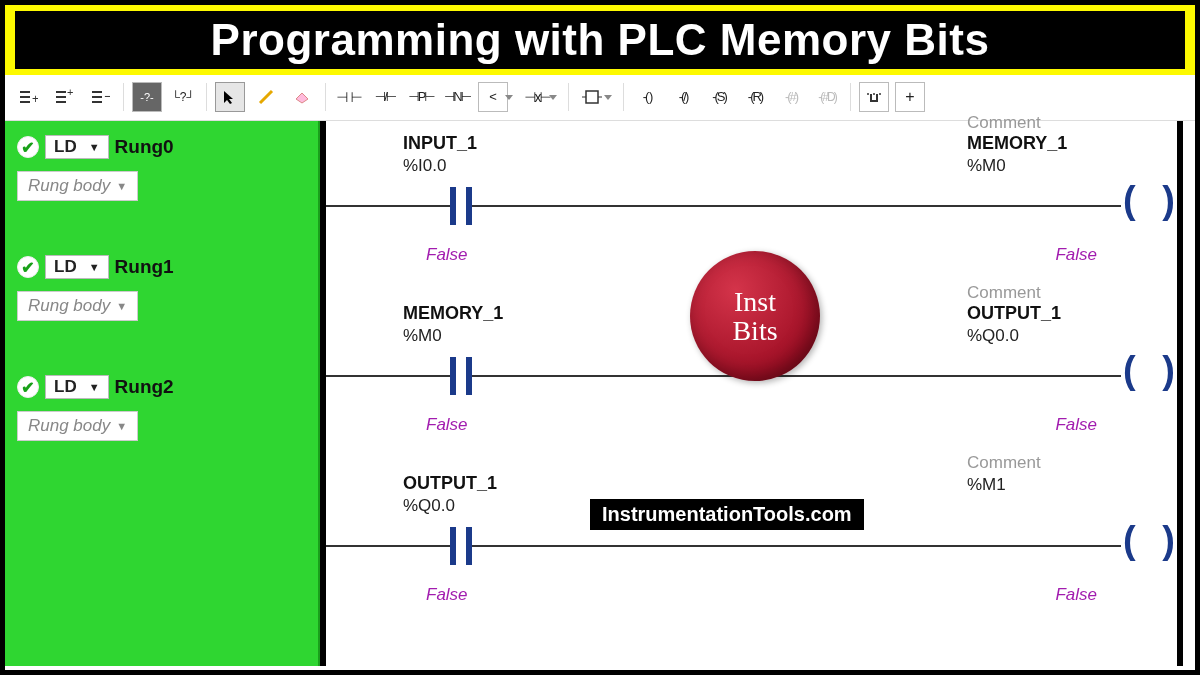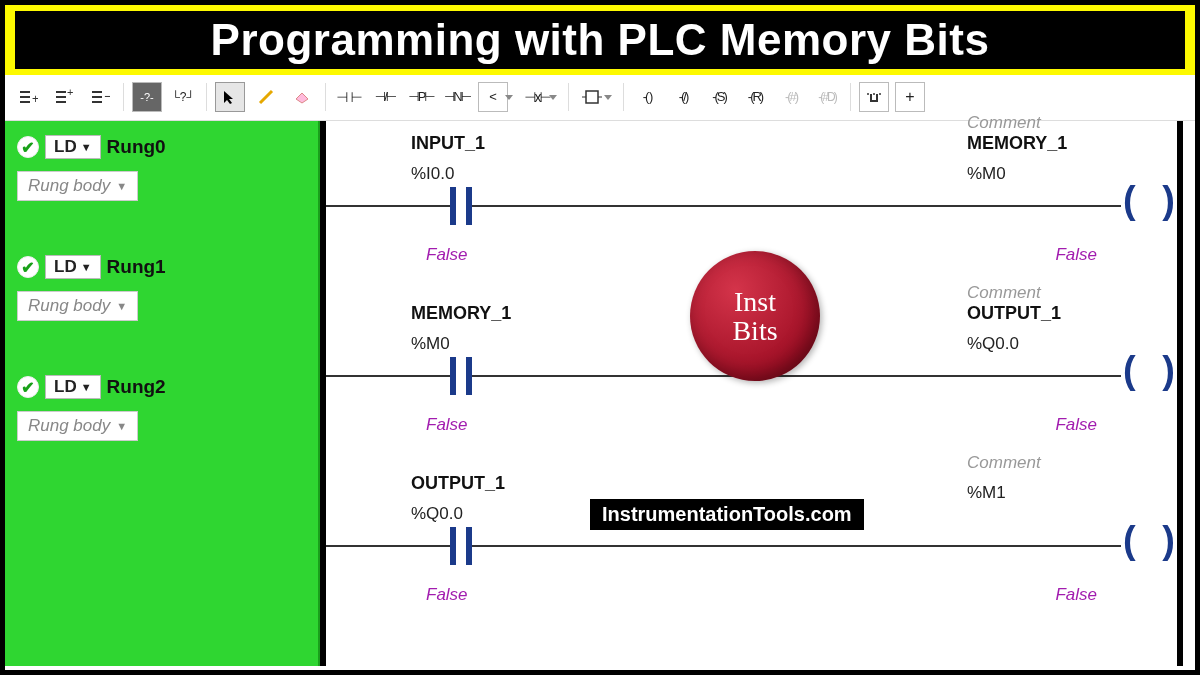--- a/index.html
+++ b/index.html
@@ -18,21 +18,21 @@
   .t-drop::after{content:""; position:absolute; right:-6px; top:12px; border-left:4px solid transparent; border-right:4px solid transparent; border-top:5px solid #888;}
   .t-btn.dim{color:#bbb;}
 
   .workspace { display: flex; height: calc(100% - 46px - 74px); }
   .sidebar { width: 315px; background: #2FD631; padding: 8px 0 0 0; border-right: 2px solid #1aa01c; }
   .editor { flex: 1; position: relative; background: #fff; }
 
   .rung-block { padding: 6px 10px 30px 12px; }
   .rung-head { display: flex; align-items: center; gap: 6px; margin-bottom: 8px;}
   .ok-icon { width: 22px; height: 22px; border-radius: 50%; background: #fff; color: #18a018; display: flex; align-items: center; justify-content: center; font-weight: bold; font-size:16px; border:1px solid #eee;}
-  .ld-pill { background: #fff; border: 1px solid #bbb; padding: 1px 8px; font-size: 17px; font-weight:600; color:#222; display:flex; align-items:center; gap:4px;}
+  .ld-pill { background: #fff; border: 1px solid #bbb; padding: 1px 8px; font-size: 17px; font-weight:600; color:#222; display:flex; align-items:center; gap:12px;}
   .caret{font-size:11px;}
   .rung-name { font-weight: 700; font-size: 19px; color: #111; }
   .rung-body-btn{ background:#fff; border:1px solid #ccc; color:#888; font-size:17px; padding:4px 10px; display:inline-flex; align-items:center; gap:6px; margin-top:4px; font-style:italic;}
 
   .rail-left{position:absolute; left:0; top:0; bottom:0; width:6px; background:#000;}
   .rail-right{position:absolute; right:12px; top:0; bottom:0; width:6px; background:#000;}
 
   .ladder-row{position:absolute; left:6px; right:18px; height:160px;}
   .ladder-row.r0{top:20px;}
   .ladder-row.r1{top:190px;}
@@ -49,25 +49,25 @@
   .contact .lead.ll{left:0;}
   .contact .lead.lr{right:0;}
 
   .coil{position:absolute; right:0; top:44px; width:56px; height:40px; background:#fff;}
   .coil .paren{color:#1b3a8a; font-size:38px; font-weight:700; position:absolute; top:-6px;}
   .coil .paren.l{left:2px;}
   .coil .paren.r{right:2px;}
 
   .lbl-group{position:absolute; text-align:left; color:#111;}
   .lbl-name{font-weight:700; font-size:18px;}
-  .lbl-addr{font-size:17px; color:#222; margin-top:10px;}
+  .lbl-addr{font-size:17px; color:#222; margin-top:2px;}
   .lbl-state{font-style:italic; font-size:17px; color:#a21caf; margin-top:8px;}
-  .lbl-comment{font-style:italic; color:#999; font-size:17px;}
-
-  .in-labels{left:85px; width:180px;}
+  .lbl-comment{color:#999; font-size:17px;}
+
+  .in-labels{left:77px; width:180px;}
   .in-labels.top{top:-8px;}
   .in-state{left:100px; top:96px; position:absolute;}
 
   .out-labels{right:40px; width:170px; text-align:left;}
   .out-labels.top{top:-28px;}
   .out-state{right:80px; top:96px; position:absolute;}
   
   .logo-circle{position:absolute; width:130px; height:130px; border-radius:50%; background: radial-gradient(circle at 35% 30%, #d4344a, #a00f25 70%, #7a0818); color:#fff; display:flex; flex-direction:column; align-items:center; justify-content:center; font-family: Georgia, serif; font-size:28px; line-height:1.05; top:130px; left:370px; box-shadow: inset -6px -6px 18px rgba(0,0,0,0.35), 2px 2px 6px rgba(0,0,0,0.3);}
   
   .site-banner{position:absolute; background:#000; color:#fff; font-weight:700; font-size:20px; padding:4px 12px; left:270px; top:378px; font-family: Arial, sans-serif;}

